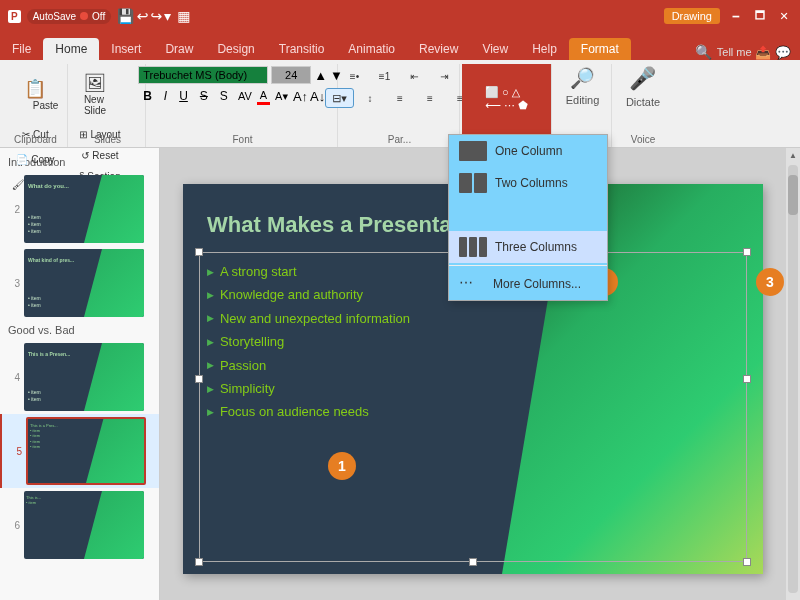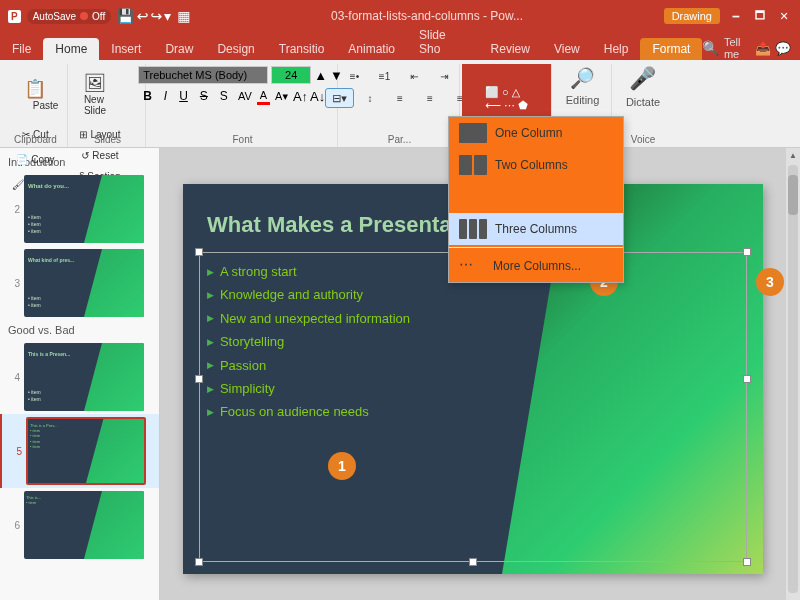--- a/index.html
+++ b/index.html
@@ -98,29 +98,29 @@
     }
     .ribbon-btn .icon { font-size: 18px; }
     .ribbon-btn-large { min-height: 56px; }
     .ribbon-btn-small { min-height: 20px; padding: 1px 3px; }
 
     .font-selector {
       border: 1px solid #ccc;
       padding: 2px 4px;
       font-size: 11px;
       width: 130px;
-      background: #737373;
+      background: #15803d;
       cursor: pointer;
     }
     .size-selector {
       border: 1px solid #ccc;
       padding: 2px 4px;
       font-size: 11px;
       width: 40px;
-      background: #22c55e;
+      background: #a3a3a3;
       text-align: center;
     }
     .format-btn {
       border: 1px solid transparent;
       background: none;
       padding: 1px 4px;
       cursor: pointer;
       font-size: 12px;
       border-radius: 2px;
     }
@@ -133,24 +133,24 @@
     
     
     .col-btn-active {
       background: #ddeeff;
       border: 1px solid #5599cc;
     }
 
     
     #columns-dropdown {
       position: absolute;
-      top: 116px;
+      top: 134px;
       left: 448px;
-      width: 176px;
-      background: #f97316;
+      width: 160px;
+      background: #7dd3fc;
       border: 1px solid #aaa;
       box-shadow: 2px 3px 8px rgba(0,0,0,0.2);
       z-index: 100;
     }
     .col-option {
       display: flex;
       align-items: center;
       gap: 8px;
       padding: 6px 10px;
       cursor: pointer;
@@ -373,38 +373,36 @@
       <span>Off</span>
     </div>
     <div class="undo-redo">
       <span>💾</span>
       <span>↩</span>
       <span>↪</span>
       <span>▾</span>
     </div>
     <span style="font-size:14px;">▦</span>
   </div>
-  <div class="center">03-format-lists-and-columns - Pow...</div>
   <div class="right">
     <span style="background:#e67e22;padding:2px 8px;border-radius:3px;font-size:11px;cursor:pointer;">Drawing</span>
     <span class="win-btn">🗕</span>
     <span class="win-btn">🗖</span>
     <span class="win-btn">✕</span>
   </div>
 </div>
 
 <div id="ribbon-tabs">
   <div class="ribbon-tab">File</div>
   <div class="ribbon-tab active">Home</div>
   <div class="ribbon-tab">Insert</div>
   <div class="ribbon-tab">Draw</div>
   <div class="ribbon-tab">Design</div>
   <div class="ribbon-tab">Transitio</div>
   <div class="ribbon-tab">Animatio</div>
-  <div class="ribbon-tab">Slide Sho</div>
   <div class="ribbon-tab">Review</div>
   <div class="ribbon-tab">View</div>
   <div class="ribbon-tab">Help</div>
   <div class="ribbon-tab highlight">Format</div>
   <div class="ribbon-tabs-right">
     <span style="font-size:14px;">🔍</span>
     <span style="font-size:11px;color:#ddd;">Tell me</span>
     <span style="font-size:13px;">📤</span>
     <span style="font-size:13px;">💬</span>
   </div>

